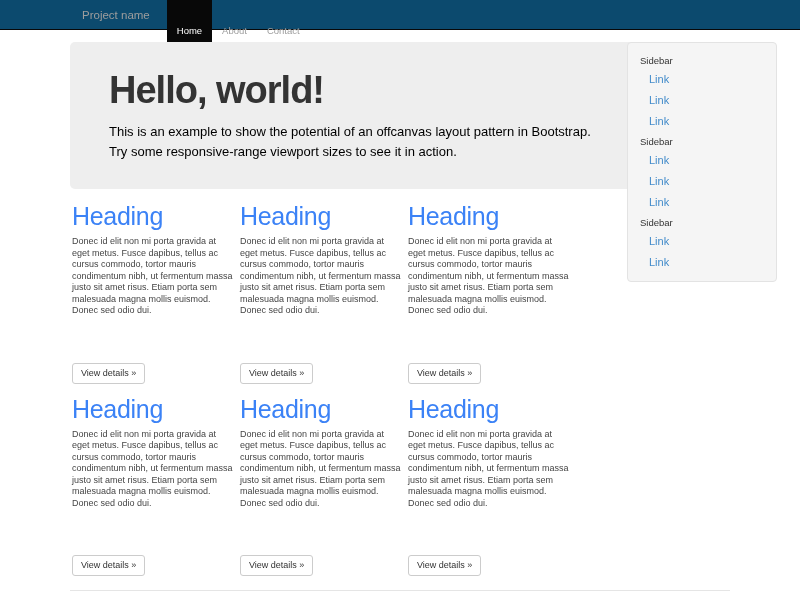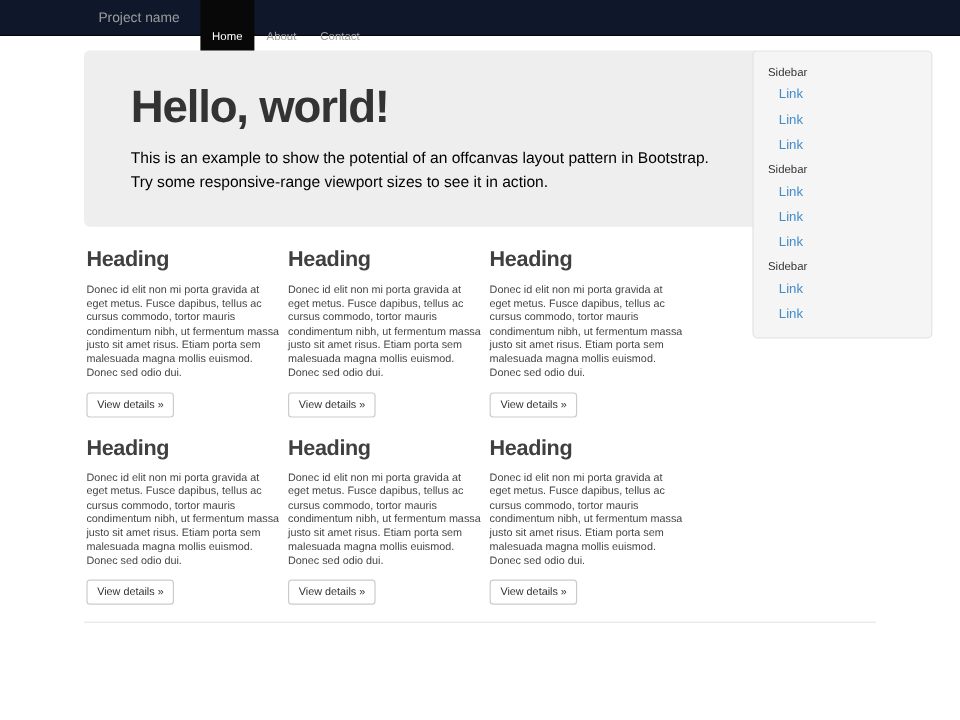--- a/index.html
+++ b/index.html
@@ -6,21 +6,21 @@
   html, body { margin: 0; padding: 0; background: #fff; }
   body {
     width: 800px; height: 600px; overflow: hidden;
     font-family: "Liberation Sans", sans-serif;
     color: #333;
     position: relative;
   }
 
   
   .navbar {
-    height: 30px; background: #0f172a;
+    height: 30px; background: #0c4a6e;
     border-bottom: 1px solid #080808;
     width: 100%;
   }
   .navbar-inner {
     width: 660px; margin: 0 auto;
     display: flex; align-items: stretch; height: 30px;
   }
   .brand {
     color: #9d9d9d; font-size: 11.5px; line-height: 30px;
     padding: 0 12px; text-decoration: none; margin-right: 5px;
@@ -51,32 +51,32 @@
   }
   .jumbotron .lead {
     margin: 10px 0 0; font-size: 13px; line-height: 20px; color: #000000;
   }
 
   
   .cards-row { display: flex; margin-top: 16px; }
   .cards-row.second { margin-top: 14px; }
   .card { width: 168px; padding-left: 2px; padding-right: 8px; }
   .card h2 {
-    margin: 0 0 9px; font-size: 18px; font-weight: bold; color: #404040;
+    margin: 0 0 9px; font-size: 25px; font-weight: normal; color: #3b82f6;
     line-height: 22px; letter-spacing: -0.3px;
   }
   .card p {
     margin: 0 0 10px; font-size: 9px; line-height: 11.5px; color: #454545;
     width: 162px;
   }
   .btn {
     display: inline-block; background: #ffffff; border: 1px solid #cccccc;
     border-radius: 3px; padding: 5px 8px; font-size: 9px; color: #333;
     text-decoration: none; font-family: "Liberation Sans", sans-serif;
-    cursor: pointer; line-height: 1;
+    cursor: pointer; line-height: 1; margin-top: 36px;
   }
 
   
   .well {
     background: #f5f5f5; border: 1px solid #e3e3e3; border-radius: 4px;
     padding: 8px 0; width: 150px; margin-left: 47px;
   }
   .sb-header {
     font-size: 9.5px; color: #333; padding: 2.5px 12px; line-height: 13px;
   }

